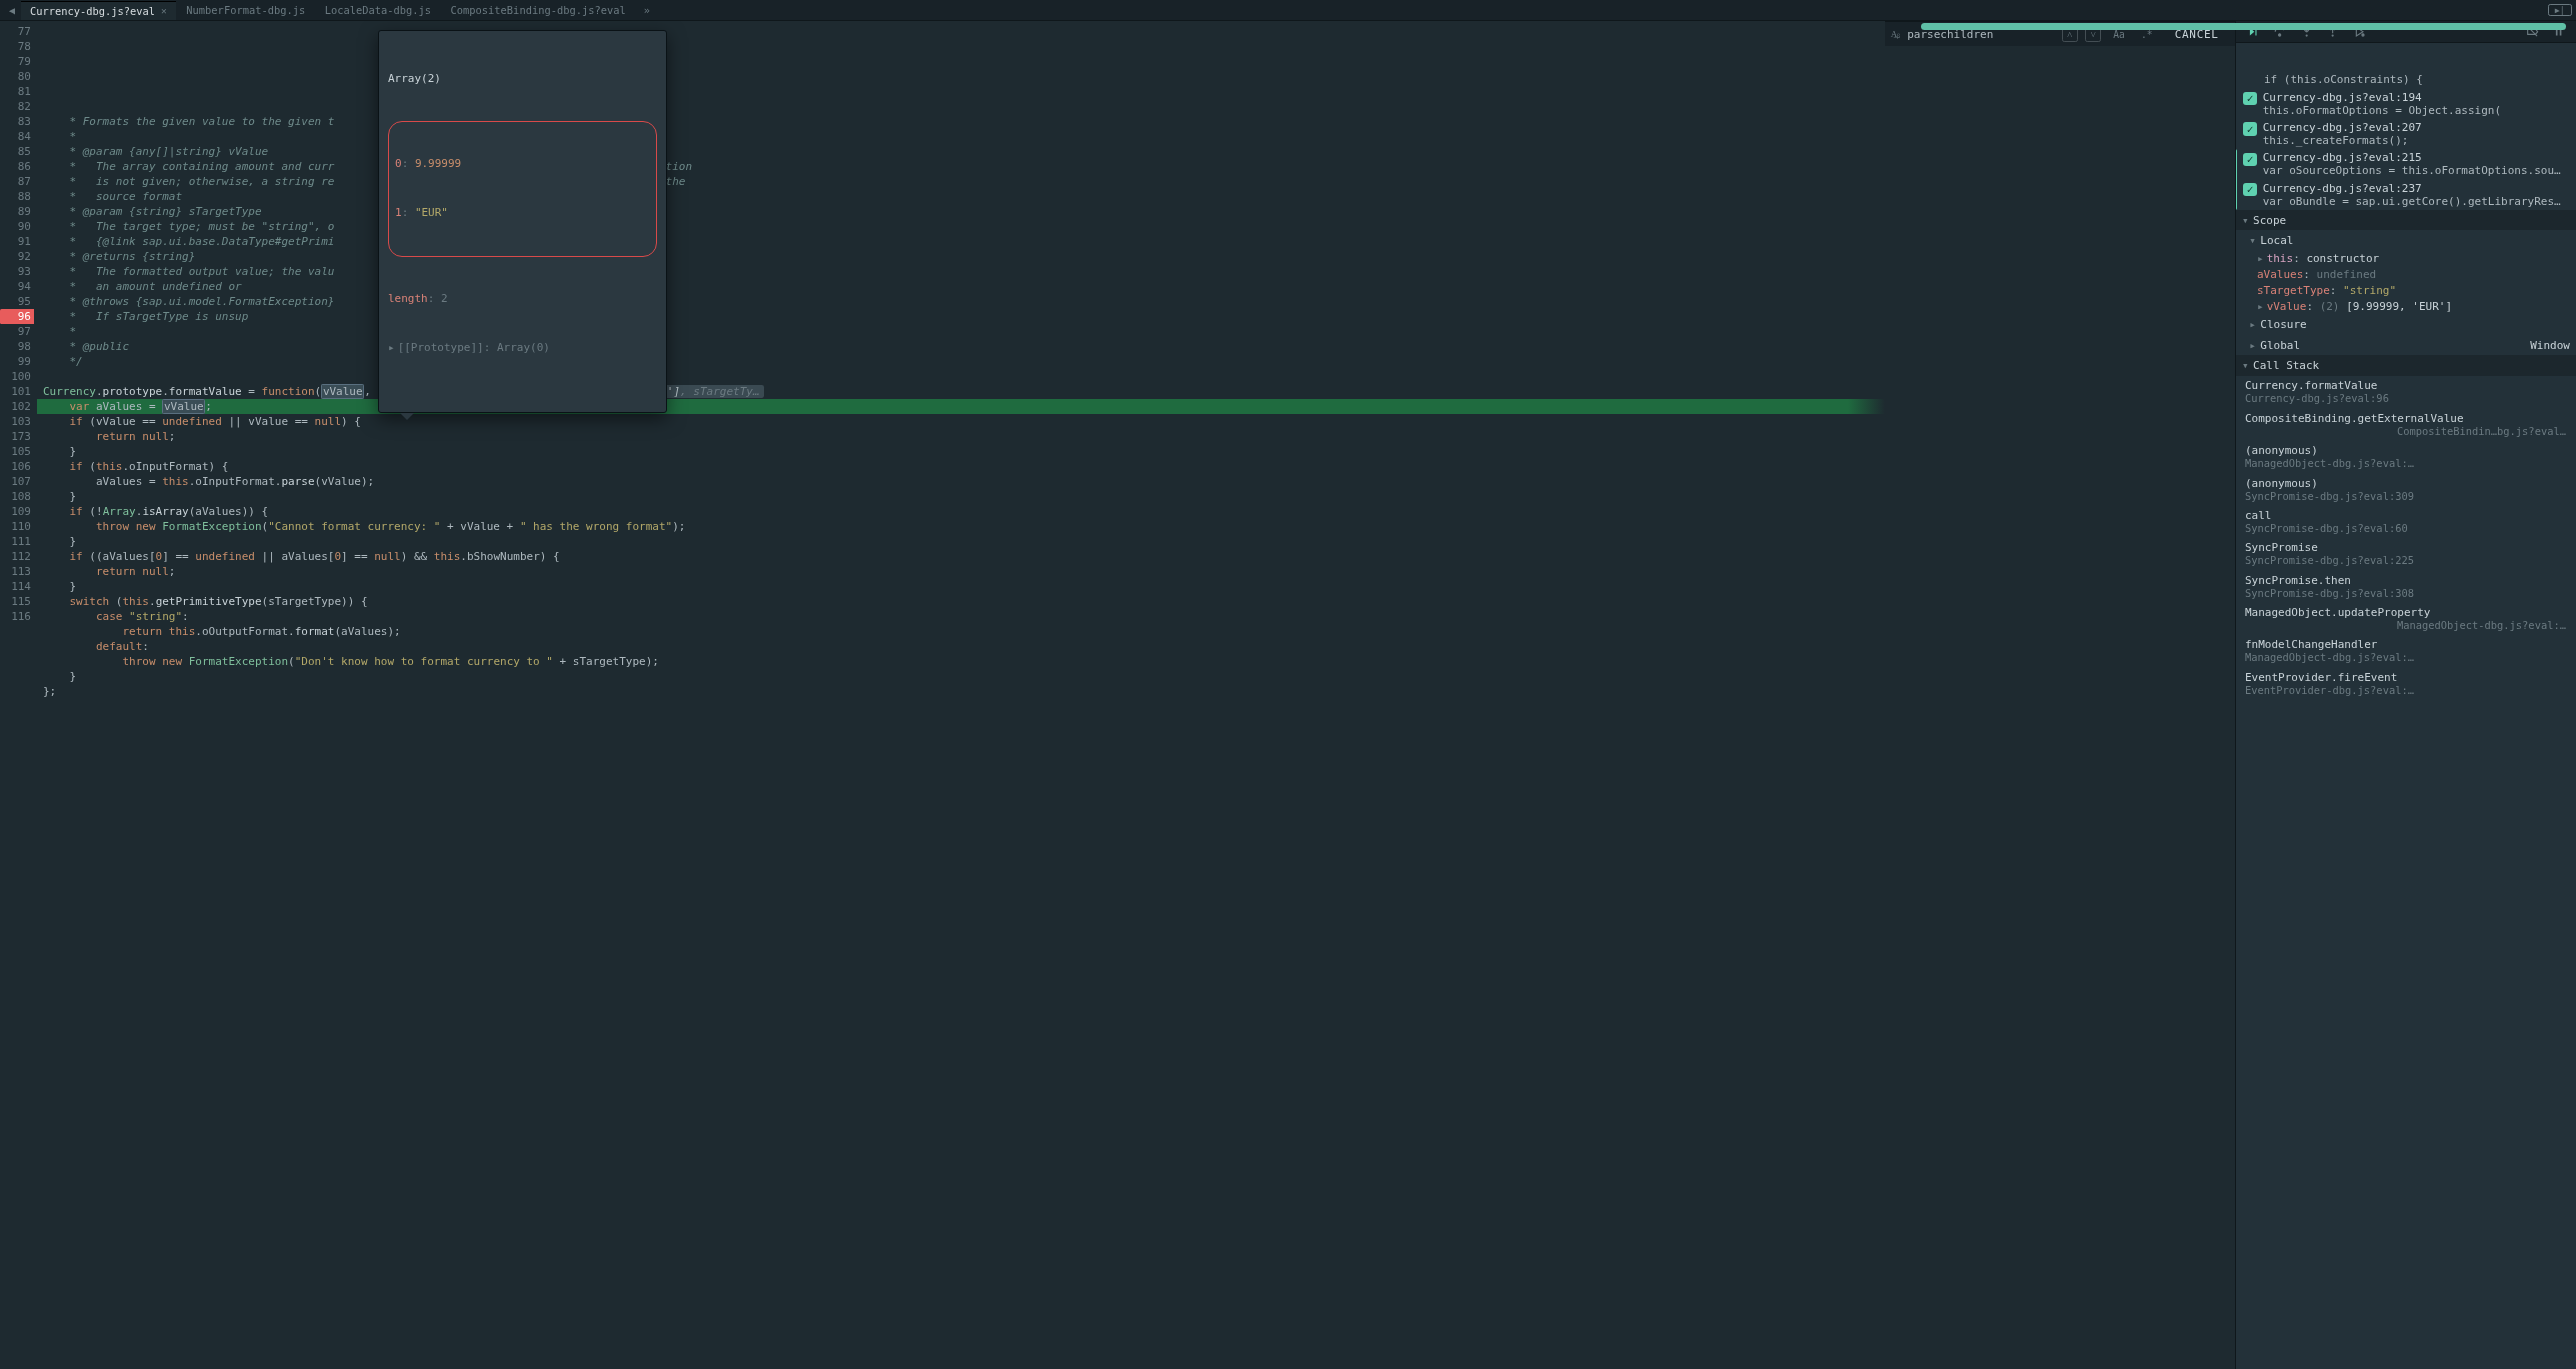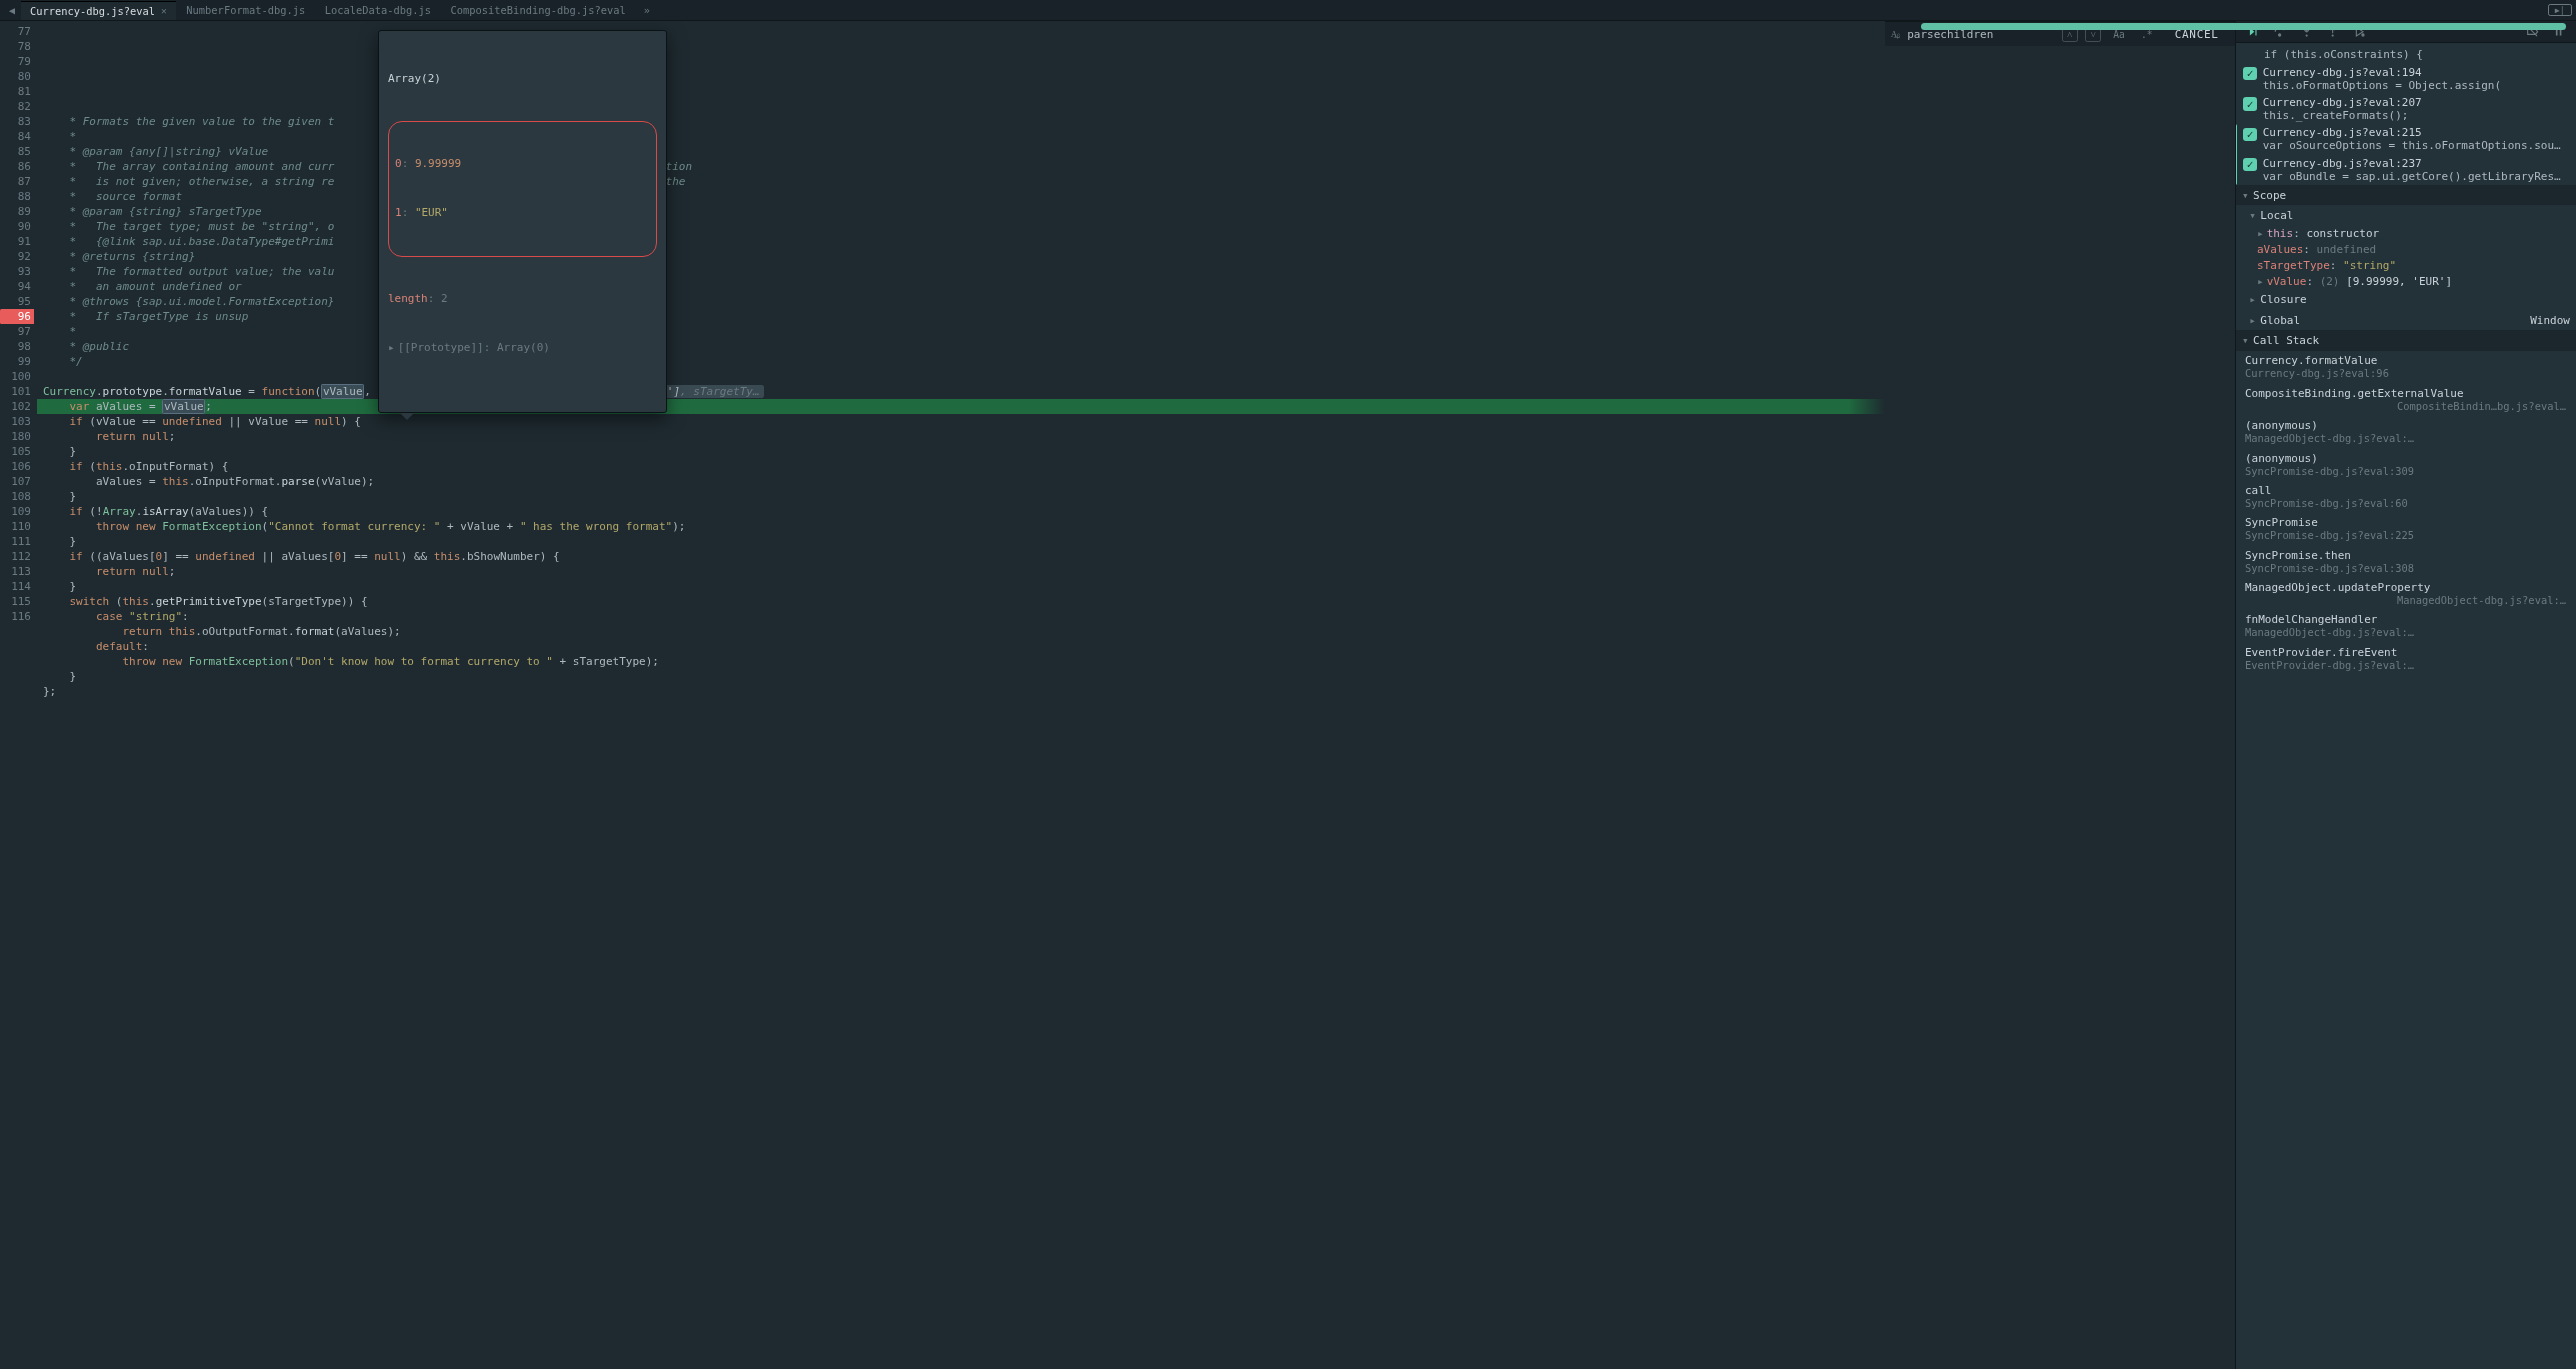--- a/index.html
+++ b/index.html
@@ -137,21 +137,21 @@
     overflow:hidden;
   }
   .dbg-toolbar{
     display:flex;align-items:center;gap:13.3px;height:22px;
     padding:0 10.4px;border-bottom:0.7px solid var(--border);
     background:var(--bg-darker);
   }
   .dbg-toolbar .btn{color:var(--text-dim);cursor:pointer;}
   .dbg-toolbar .btn.primary{color:var(--accent-teal);}
   .dbg-toolbar svg{width:13.3px;height:13.3px;display:block;}
-  .dbg-body{flex:1;overflow:auto;padding:3px 0;}
+  .dbg-body{flex:1;overflow:auto;padding:3px 0;margin-top:25px;}
 
   .bp-row{display:flex;align-items:flex-start;gap:6px;padding:2.2px 7.4px;}
   .bp-row .chk{
     width:13.3px;height:13.3px;border-radius:3px;background:var(--accent-teal);
     display:flex;align-items:center;justify-content:center;color:#0e3a2e;
     font-weight:bold;flex-shrink:0;margin-top:1.5px;
   }
   .bp-row .txt{flex:1;}
   .bp-row .loc{color:#c9d3d8;}
   .bp-row .snip{color:var(--text);display:block;padding-left:0;white-space:nowrap;overflow:hidden;text-overflow:ellipsis;}
@@ -233,21 +233,21 @@
             <div class="ln">94</div>
             <div class="ln">95</div>
             <div class="ln bp">96</div>
             <div class="ln">97</div>
             <div class="ln">98</div>
             <div class="ln">99</div>
             <div class="ln">100</div>
             <div class="ln">101</div>
             <div class="ln">102</div>
             <div class="ln">103</div>
-            <div class="ln">180</div>
+            <div class="ln">173</div>
             <div class="ln">105</div>
             <div class="ln">106</div>
             <div class="ln">107</div>
             <div class="ln">108</div>
             <div class="ln">109</div>
             <div class="ln">110</div>
             <div class="ln">111</div>
             <div class="ln">112</div>
             <div class="ln">113</div>
             <div class="ln">114</div>

